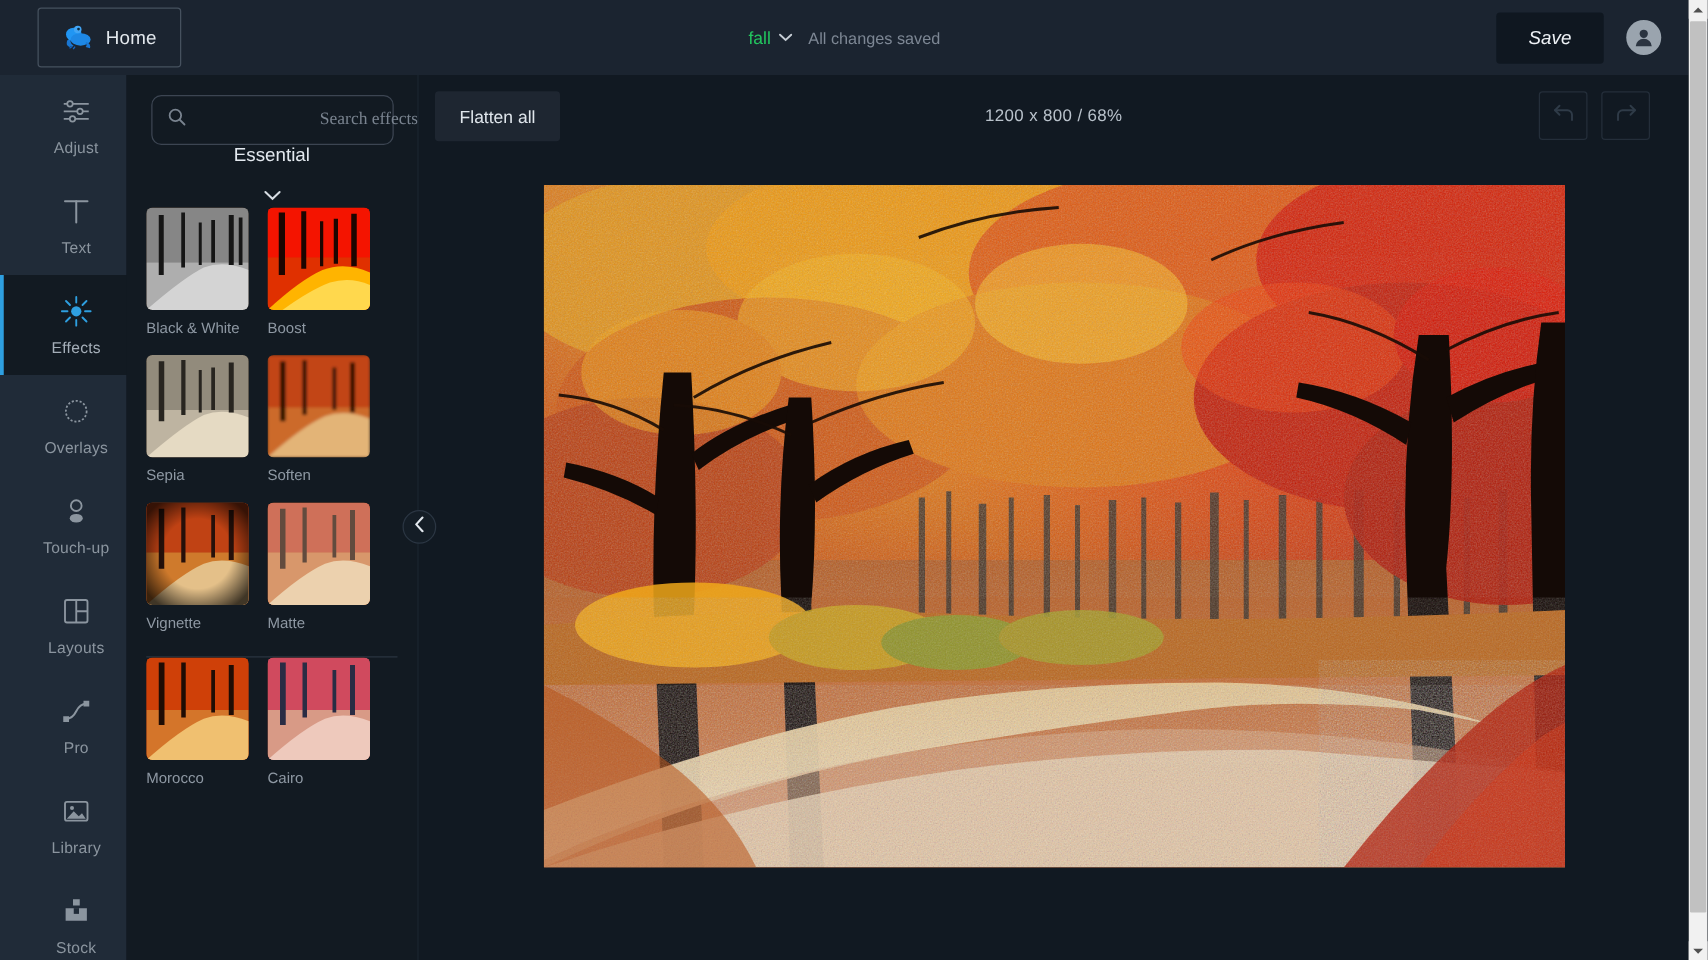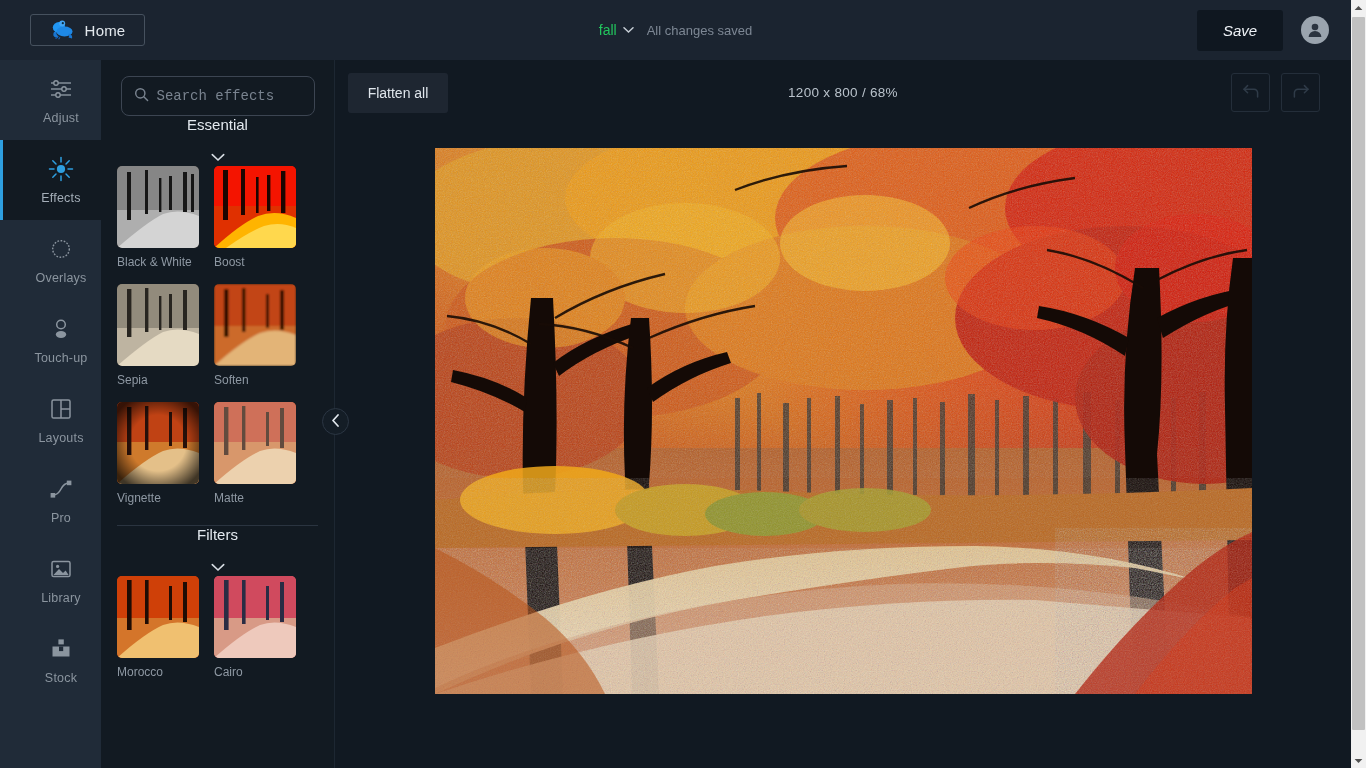--- a/index.html
+++ b/index.html
@@ -15,21 +15,21 @@
 
   
   .topbar {
     position: absolute; top: 0; left: 0; width: 1351px; height: 60px;
     background: #1b2430;
     display: flex; align-items: center;
     z-index: 20;
   }
   .home-btn {
     margin-left: 30px;
-    width: 115px; height: 32px;
+    width: 115px; height: 48px;
     border: 1px solid #46515e;
     border-radius: 3px;
     display: flex; align-items: center; justify-content: center;
     gap: 9px;
     cursor: pointer;
     background: transparent;
   }
   .frog-icon { width: 26px; height: 22px; display:block; }
   .home-label { font-size: 15px; color: #e3e8ed; letter-spacing: .2px; }
 
@@ -101,21 +101,22 @@
     border: 1px solid #3c4552;
     border-radius: 8px;
     display: flex; align-items: center;
     gap: 8px; padding: 0 12px;
     background: transparent;
     cursor: text;
   }
   .search-input {
     flex: 1; background: transparent; border: none; outline: none;
     color: #3b82f6; font-size: 14px;
-    font-family: Liberation Mono, monospace;
+    font-family: Liberation Serif, serif;
+    text-align: right;
   }
   .search-input::placeholder { color: #79838f; }
 
   .section-head {
     margin: 0 16px; height: 50px;
     display: flex; align-items: center; justify-content: space-between;
     cursor: pointer;
     flex-direction: column;
   }
   .section-title { font-size: 15px; color: #e3e9ef; }
@@ -271,20 +272,29 @@
             <circle cx="8" cy="7" r="2.2" fill="#1e2936"></circle>
           <line x1="3" y1="13" x2="23" y2="13"></line>
             <circle cx="16" cy="13" r="2.2" fill="#1e2936"></circle>
           <line x1="3" y1="19" x2="23" y2="19"></line>
             <circle cx="10" cy="19" r="2.2" fill="#1e2936"></circle>
         </svg>
       </span>
       <span class="rail-label">Adjust</span>
     </div>
 
+    <div class="rail-item">
+      <span>
+        <svg class="rail-icon" viewBox="0 0 26 26" stroke="#8b959f" stroke-width="1.6" fill="none" stroke-linecap="round">
+          <line x1="4" y1="5" x2="22" y2="5"></line>
+            <line x1="13" y1="5" x2="13" y2="22"></line>
+        </svg>
+      </span>
+      <span class="rail-label">Text</span>
+    </div>
 
     <div class="rail-item active">
       <span>
         <svg class="rail-icon" viewBox="0 0 26 26">
           <g stroke="#2e9fe0" stroke-width="1.5" stroke-linecap="round">
             <line x1="13" y1="1.5" x2="13" y2="6"></line>
               <line x1="13" y1="20" x2="13" y2="24.5"></line>
             <line x1="1.5" y1="13" x2="6" y2="13"></line>
               <line x1="20" y1="13" x2="24.5" y2="13"></line>
             <line x1="4.8" y1="4.8" x2="8" y2="8"></line>
@@ -535,28 +545,20 @@
             <rect width="82" height="82" fill="#ffe9d8" opacity=".2"></rect>
           </svg>
             </div>
         </div>
         <div class="thumb-label">Matte</div>
       </div>
     </div>
 
     <div class="divider"></div>
 
-    <div class="section-head">
-      <span class="section-title">Filters</span>
-      <span>
-        <svg width="14" height="9" viewBox="0 0 14 9">
-            <path d="M1.3 1.6 L7 7 L12.7 1.6" stroke="#d7dde3" stroke-width="1.6" fill="none" stroke-linecap="round"></path>
-          </svg>
-      </span>
-    </div>
 
     <div class="thumb-grid">
       <div class="thumb-cell">
         <div class="thumb">
           <div class="scene">
               <svg viewBox="0 0 82 82" preserveAspectRatio="none">
             <rect width="82" height="82" fill="#c23a10"></rect>
             <rect width="82" height="42" fill="#cf4008"></rect>
             <rect y="42" width="82" height="40" fill="#d4752a"></rect>
             <path d="M0 82 Q28 57 46 49 Q62 43 82 51 L82 82 Z" fill="#f0c070"></path>

